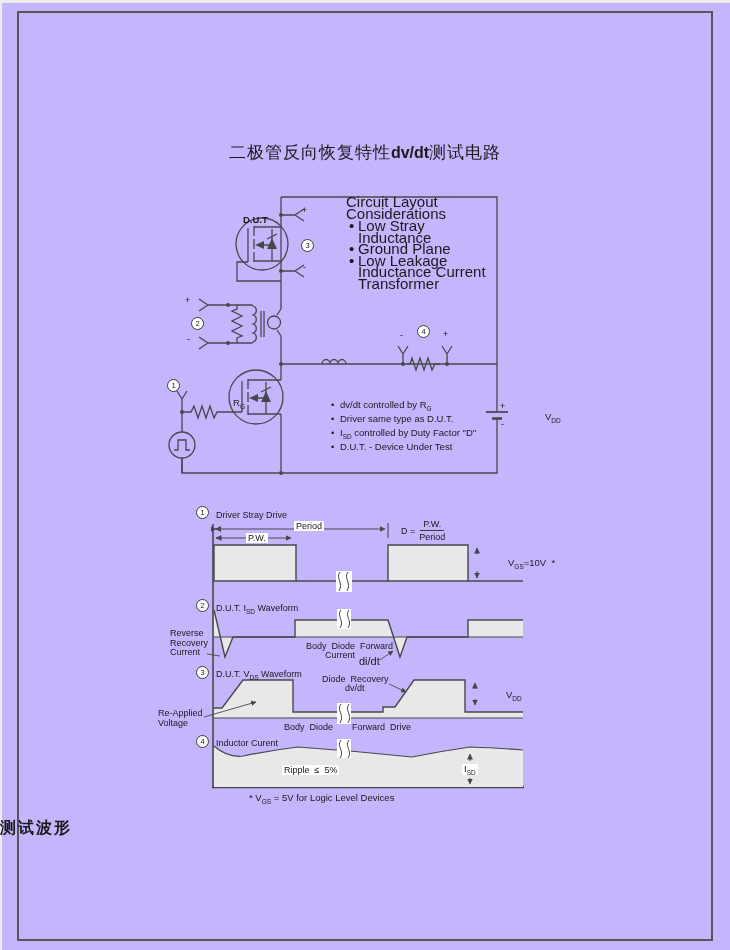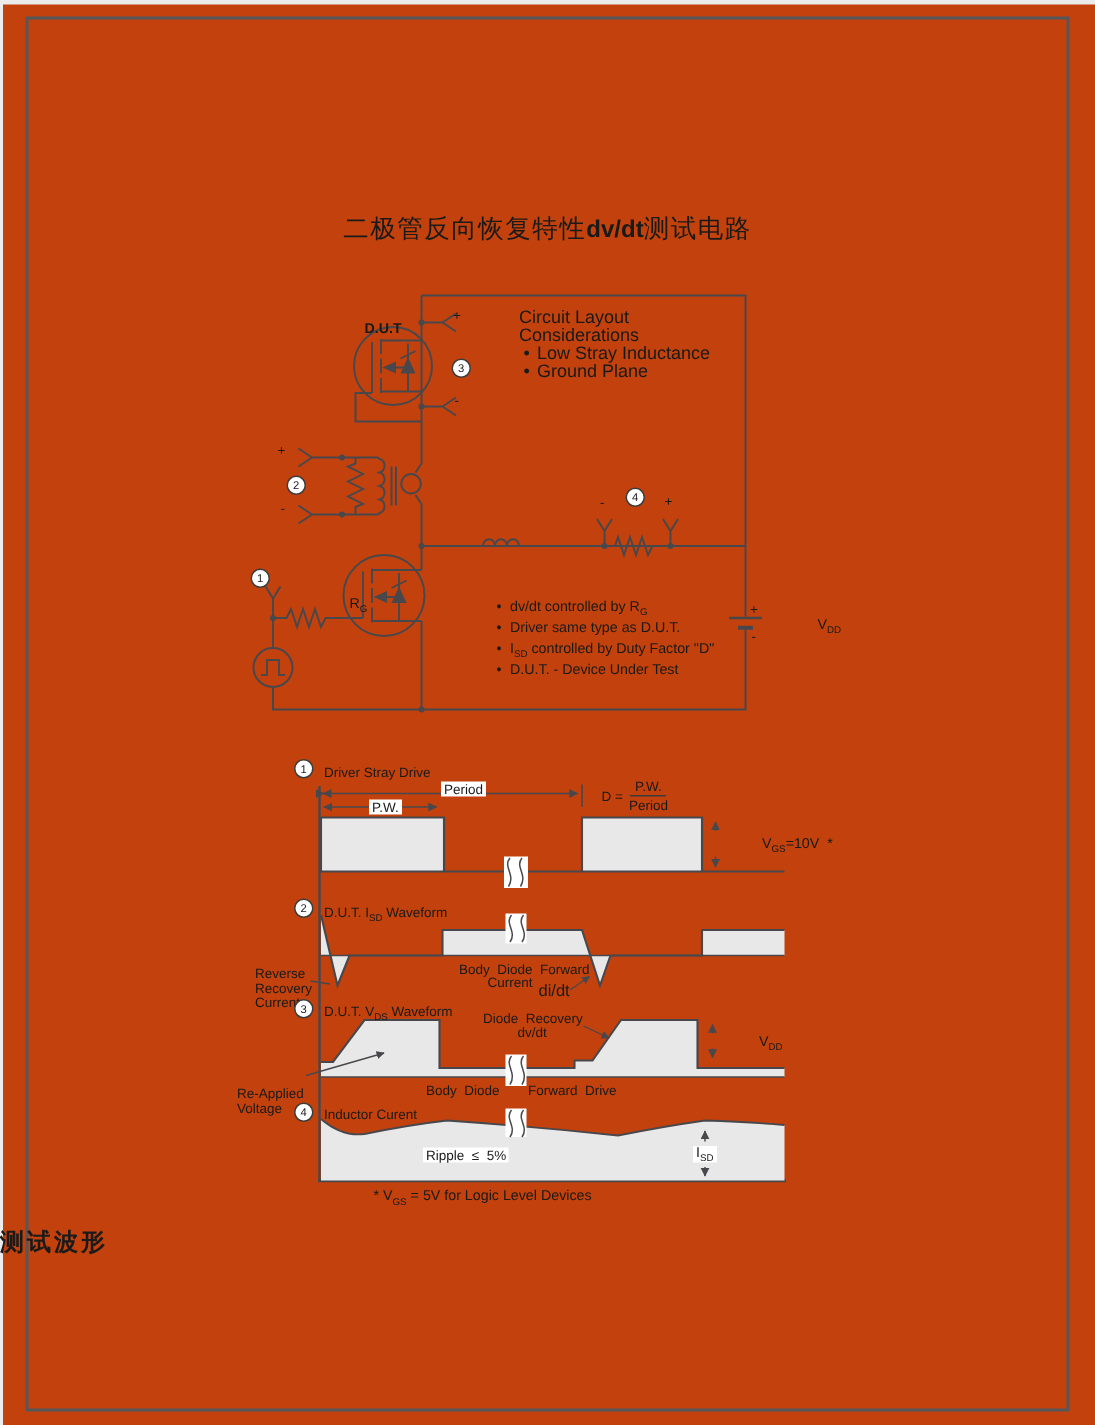--- a/index.html
+++ b/index.html
@@ -1,47 +1,47 @@
 <!DOCTYPE html>
 <html><head>
 <meta charset="utf-8">
 <style>
   html,body{margin:0;padding:0;background:#fff;}
-  .page{position:relative;width:730px;height:950px;background:#c2410c;overflow:hidden;
+  .page{position:relative;width:730px;height:950px;background:#c4b5fd;overflow:hidden;
         font-family:"Liberation Sans","DejaVu Sans",sans-serif;color:#1a1a1a;}
   .edge-top{position:absolute;left:0;top:0;width:730px;height:3px;background:#ececec;}
   .edge-left{position:absolute;left:0;top:0;width:2px;height:950px;background:#ececec;}
   .frame{position:absolute;left:17px;top:11px;width:692px;height:926px;border:2px solid #56575b;}
   .title{position:absolute;left:0;top:141px;width:730px;text-align:center;
          font-family:"Liberation Serif","DejaVu Serif",serif;font-size:17px;letter-spacing:1px;}
   .title .en{font-family:"Liberation Sans","DejaVu Sans",sans-serif;font-weight:bold;font-size:16px;letter-spacing:0;}
   .caption{position:absolute;left:0;top:818px;width:700px;
            font-family:"Liberation Serif","DejaVu Serif",serif;font-size:16px;letter-spacing:2px;font-weight:bold;}
   svg.gfx{position:absolute;left:0;top:0;}
   .lbl{position:absolute;font-size:9px;white-space:pre;line-height:10px;} .lbl85{font-size:11px;} .lbl95{font-size:9.5px;padding-left:36px;}
   .bold{font-weight:bold;}
   .whitebg{background:#fff;padding:0 2px;}
   .sub{font-size:6.5px;position:relative;top:2.5px;}
   .marker{position:absolute;width:11px;height:11px;border:1px solid #3c3c3c;border-radius:50%;
           font-size:7.5px;line-height:11px;text-align:center;background:#fff;}
-  .layout-notes{position:absolute;left:340px;top:206px;width:150px;font-size:12px;line-height:11.5px;}
+  .layout-notes{position:absolute;left:340px;top:196px;width:150px;font-size:15px;line-height:11.5px;}
   .layout-notes .heading{margin:0 0 1px 6px;}
   .layout-notes ul{margin:0;padding:0 0 0 18px;list-style:none;width:128px;}
   .layout-notes li{position:relative;padding-left:0;}
   .layout-notes li::before{content:"\2022";position:absolute;left:-9px;}
   .circuit-notes{position:absolute;left:330px;top:398px;font-size:9.5px;line-height:13px;}
   .circuit-notes ul{margin:0;padding:0 0 0 10px;list-style:none;}
   .circuit-notes li{position:relative;}
   .circuit-notes li::before{content:"\2022";position:absolute;left:-9px;}
   .frac{position:absolute;left:401px;top:519px;display:flex;align-items:center;font-size:9px;}
   .frac .eq{margin-right:4px;}
   .frac .stack{display:flex;flex-direction:column;align-items:center;}
   .frac .num{padding:0 3px 1px 3px;border-bottom:1px solid #3c3c3c;}
   .frac .den{padding-top:1px;}
-  .rr{line-height:9.5px;margin-top:16px;}
+  .rr{line-height:9.5px;}
 </style>
 </head>
 <body>
 
 <div class="page">
   <div class="edge-top"></div>
   <div class="edge-left"></div>
   <div class="frame"></div>
 
   <div class="title">
@@ -182,20 +182,21 @@
   <span class="lbl lbl95" style="left:509px;top:412px"><span>V</span><span class="sub">DD</span></span>
   <span class="lbl" style="left:400px;top:330px">-</span>
   <span class="lbl" style="left:443px;top:329px">+</span>
   <span class="marker" style="left:417px;top:325px">4</span>
 
   <div class="layout-notes">
     <div class="heading">Circuit Layout Considerations</div>
     <ul>
       <li>Low Stray Inductance</li>
       <li>Ground Plane</li>
+      <li>Low Leakage Inductance Current Transformer</li>
     </ul>
   </div>
 
   <div class="circuit-notes">
     <ul>
       <li><span>dv/dt controlled by R</span><span class="sub">G</span><span></span></li>
       <li><span>Driver same type as D.U.T.</span><span class="sub"></span><span></span></li>
       <li><span>I</span><span class="sub">SD</span><span> controlled by Duty Factor "D"</span></li>
       <li><span>D.U.T. - Device Under Test</span><span class="sub"></span><span></span></li>
     </ul>

